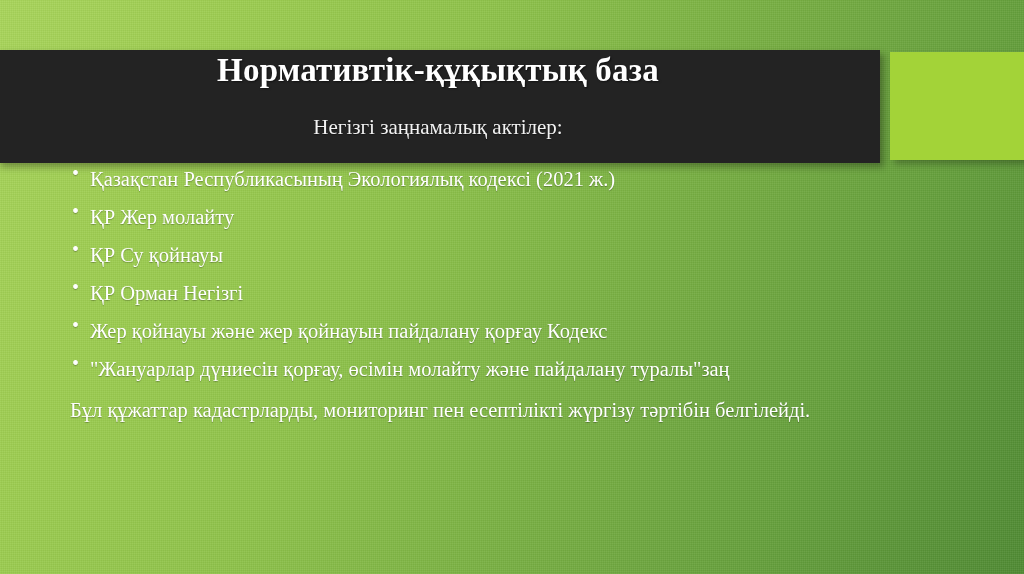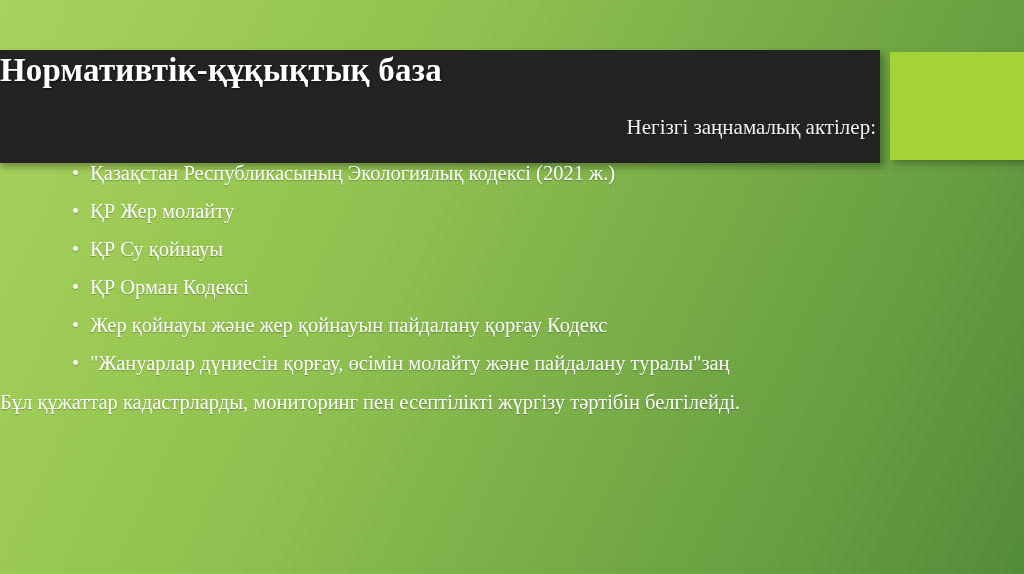--- a/index.html
+++ b/index.html
@@ -55,37 +55,37 @@
     background: #a3d338;
     box-shadow: 4px 4px 7px rgba(0,0,0,0.28);
     z-index: 2;
   }
 
   #slide-title {
     position: absolute;
     left: 0;
     top: 52px;
     width: 876px;
-    text-align: left;
+    text-align: center;
     color: #ffffff;
     font-size: 33px;
     font-weight: bold;
     letter-spacing: 0.2px;
     line-height: 1.1;
     text-shadow: 1px 1px 2px rgba(0,0,0,0.55);
     z-index: 4;
     white-space: nowrap;
   }
 
   #slide-subtitle {
     position: absolute;
     left: 0;
     top: 115px;
     width: 876px;
-    text-align: right;
+    text-align: center;
     color: #f2f2f2;
     font-size: 21px;
     line-height: 1.2;
     z-index: 4;
     white-space: nowrap;
     text-shadow: 0 1px 1px rgba(0,0,0,0.4);
   }
 
   #body-content {
     position: absolute;
@@ -108,24 +108,26 @@
   }
   .bullet-dot {
     width: 18px;
     flex: 0 0 18px;
     color: #ffffff;
     font-size: 20px;
     line-height: 38px;
   }
   .bullet-text {
     flex: 0 1 auto;
+    margin-top: 6px;
   }
 
   #closing-paragraph {
-    margin-top: 4px;
+    margin-top: 12px;
+    padding-left: 70px;
     padding-right: 140px;
     color: #ffffff;
     font-size: 20.5px;
     line-height: 32px;
     text-shadow: 0 1px 1px rgba(0,0,0,0.28);
   }
 </style>
 </head>
 <body>
 
@@ -152,21 +154,21 @@
       <span class="bullet-text">ҚР Жер молайту</span>
     </div>
 
     <div class="bullet-row">
       <span class="bullet-dot">•</span>
       <span class="bullet-text">ҚР Су қойнауы</span>
     </div>
 
     <div class="bullet-row">
       <span class="bullet-dot">•</span>
-      <span class="bullet-text">ҚР Орман Кодексі</span>
+      <span class="bullet-text">ҚР Орман Негізгі</span>
     </div>
 
     <div class="bullet-row">
       <span class="bullet-dot">•</span>
       <span class="bullet-text">Жер қойнауы және жер қойнауын пайдалану қорғау Кодекс</span>
     </div>
 
     <div class="bullet-row">
       <span class="bullet-dot">•</span>
       <span class="bullet-text">"Жануарлар дүниесін қорғау, өсімін молайту және пайдалану туралы"заң</span>

